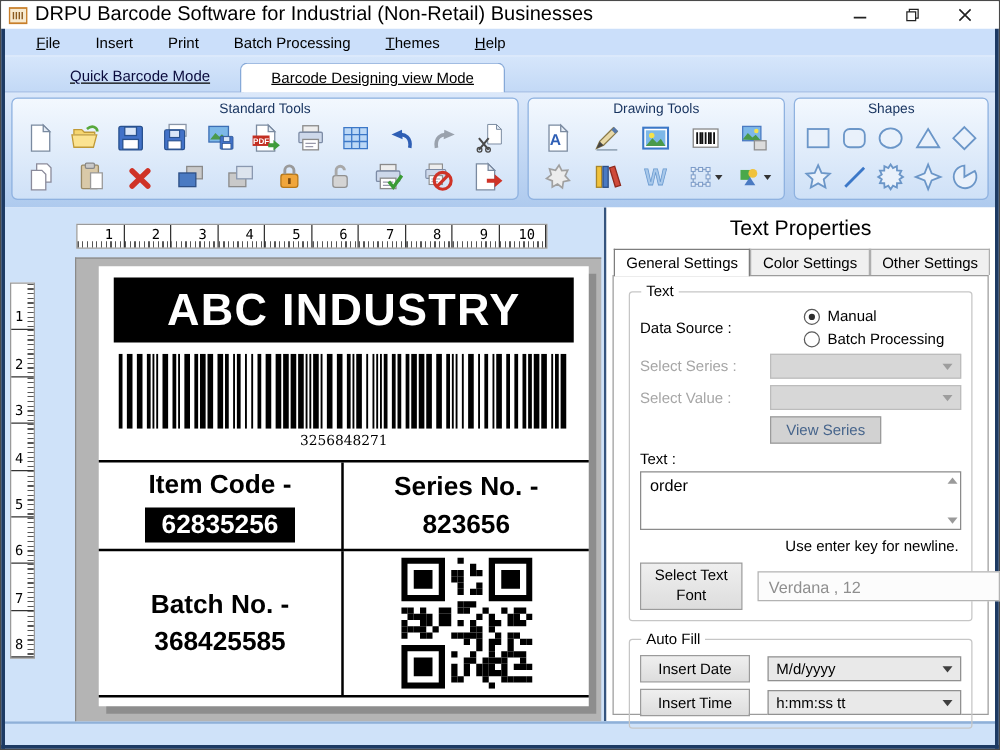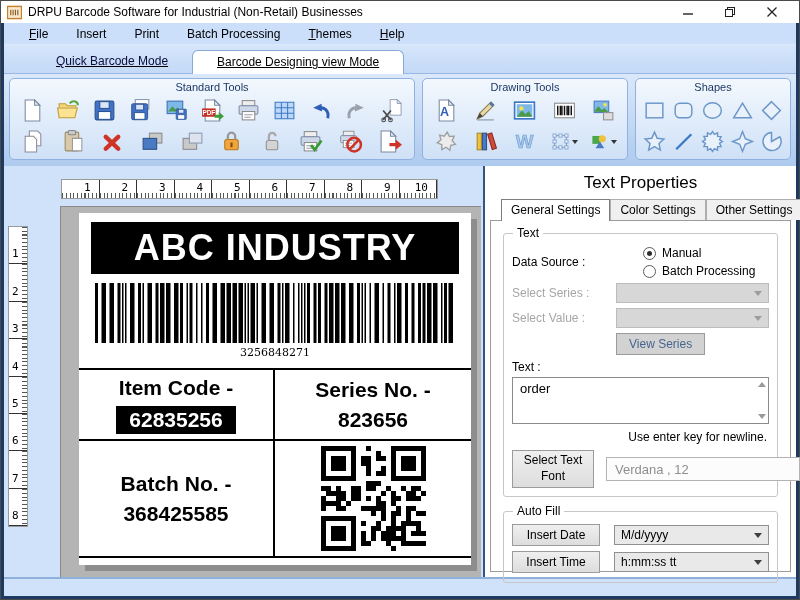--- a/index.html
+++ b/index.html
@@ -3,21 +3,21 @@
 <meta charset="utf-8">
 <style>
   * { margin:0; padding:0; box-sizing:border-box; }
   html,body { width:800px; height:600px; overflow:hidden; }
   body { font-family:"Liberation Sans", sans-serif; font-size:12px; color:#000; background:#fff; }
   .app { width:800px; height:600px; display:flex; flex-direction:column; border:1px solid #4a4a4a; }
 
   
   .titlebar { height:22px; background:#ffffff; display:flex; align-items:center; padding:0 6px; flex:0 0 auto; }
   .app-icon { width:15px; height:15px; margin-right:6px; flex:0 0 auto; }
-  .title-text { font-size:12px; color:#000; white-space:nowrap; }
+  .title-text { font-size:16px; color:#000; white-space:nowrap; }
   .win-controls { margin-left:auto; display:flex; gap:24px; padding-right:12px; }
   .win-btn { width:18px; height:16px; display:flex; align-items:center; justify-content:center; cursor:default; }
 
   
   .frame { flex:1 1 auto; display:flex; flex-direction:column; border-left:3px solid #1d3a63; border-right:3px solid #1d3a63; border-bottom:3px solid #1d3a63; min-height:0; }
 
   
   .menubar { height:22px; background:#cbdffa; display:flex; align-items:center; padding-left:12px; gap:2px; flex:0 0 auto; border-bottom:1px solid #dcE9fb; }
   .menu-item { padding:2px 13px; color:#000; }
   .menu-item u { text-decoration:underline; }
@@ -66,21 +66,21 @@
   .cell-r1 { height:71px; border-bottom:2px solid #000; }
   .cell-r2 { height:115px; }
   .cell-left { border-right:2px solid #000; }
   .cell-title, .cell-value { font-size:21px; font-weight:bold; color:#000; white-space:nowrap; }
   .cell-value.inverse { background:#000; color:#fff; padding:2px 13px; }
   .qr { display:block; }
 
   
   .props { flex:1; background:#ffffff; border-left:2px solid #35547e; display:flex; flex-direction:column; min-width:0; }
   .props-title { text-align:center; font-size:17px; padding:7px 0 5px; }
-  .props-tabs { display:flex; padding-left:16px; align-items:flex-end;justify-content:space-between; }
+  .props-tabs { display:flex; padding-left:6px; align-items:flex-end; }
   .ptab { font-size:12px; padding:3px 9px; background:#f0f0f0; border:1px solid #aeaeae; border-bottom:none; white-space:nowrap; }
   .ptab.active { background:#fff; border-color:#7d7d7d; position:relative; top:1px; padding-bottom:4px; }
   .props-body { flex:1; border:1px solid #9c9c9c; margin:0 5px 5px; padding:10px 6px 4px; display:flex; flex-direction:column; min-height:0; }
 
   .groupbox { border:1px solid #c6c6c6; border-radius:3px; position:relative; padding:12px 8px 8px; }
   .gb-legend { position:absolute; top:-8px; left:9px; background:#fff; padding:0 4px; font-size:12px; }
   .gb-text { margin:2px 6px 12px; }
   .gb-autofill { margin:2px 6px 2px; }
 
   .formrow { display:flex; align-items:center; margin-bottom:5px; }

